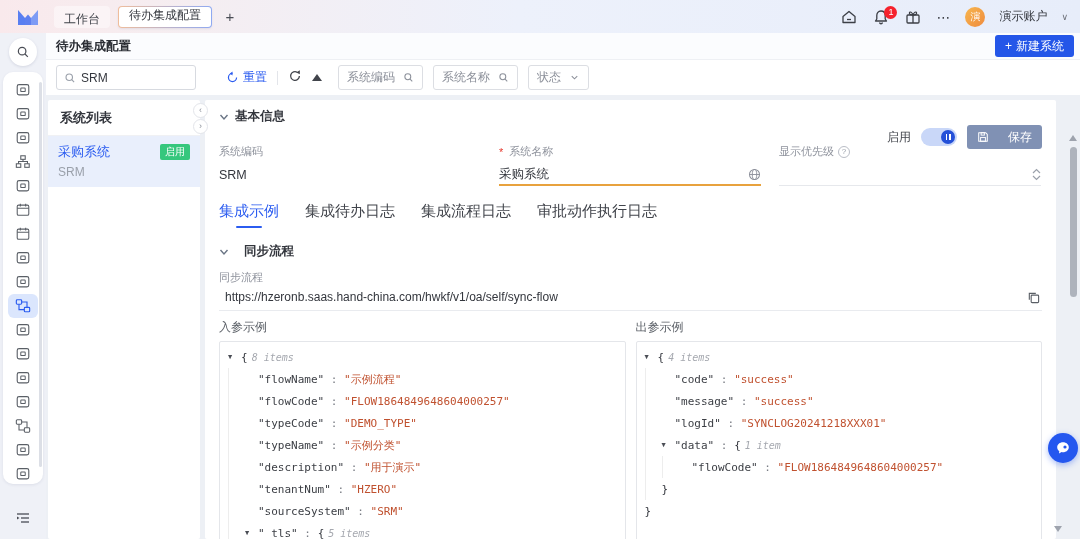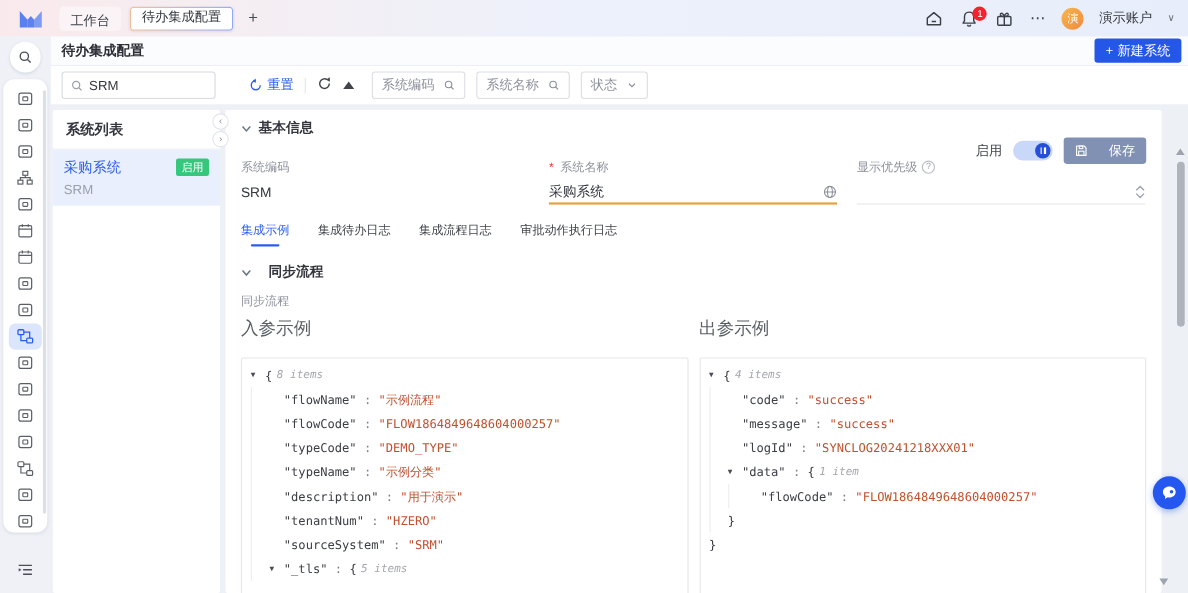--- a/index.html
+++ b/index.html
@@ -106,34 +106,34 @@
   .u-orange { border-bottom:2px solid #e8a23d; }
   .u-gray { border-bottom:1px solid #e6e8ec; }
   .f-suffix { margin-left:auto; color:#8c909a; }
   .f-suffix svg { width:13px; height:13px; display:block; }
   .help-circle { width:12px; height:12px; border-radius:50%; border:1px solid #b9bdc6; color:#9aa0aa;
     font-size:8px; line-height:10px; text-align:center; }
   .spinner { margin-left:auto; display:flex; flex-direction:column; gap:1px; color:#9aa0aa; }
   .spinner svg { width:9px; height:6px; display:block; cursor:pointer; }
 
   .tabs-row { display:flex; gap:26px; margin-top:16px; border-bottom:1px solid #fff; }
-  .d-tab { font-size:11px; color:#41444b; padding-bottom:7px; position:relative; cursor:pointer; }
+  .d-tab { font-size:15px; color:#41444b; padding-bottom:7px; position:relative; cursor:pointer; }
   .d-tab.active { color:#2b5cf0; }
   .d-tab.active::after { content:""; position:absolute; left:50%; transform:translateX(-50%); bottom:0; width:26px; height:2px; background:#2b5cf0; border-radius:1px; }
 
   .sync-head { margin-top:14px;gap:15px; }
   .api-field { margin-top:10px; }
   .api-value { margin-top:5px; display:flex; align-items:center; font-size:12px; color:#33363d;
     padding:0 2px 6px 6px; border-bottom:1px solid #e9ebef; }
   .copy-icon { margin-left:auto; color:#5a5f66; cursor:pointer; }
   .copy-icon svg { width:13px; height:13px; display:block; }
 
   .json-section { display:flex; gap:10px; margin-top:8px; }
   .json-block { flex:1; min-width:0; }
-  .json-label { font-size:16px; color:#5a5f66; margin-bottom:15px; }
+  .json-label { font-size:12px; color:#5a5f66; margin-bottom:5px; }
   .json-panel { border:1px solid #e4e6ea; border-radius:2px; background:#fff; height:236px; overflow:hidden;
     padding:4px 8px; font-family:"DejaVu Sans Mono","Liberation Mono",monospace; font-size:11px; }
   .json-row { height:22px; display:flex; align-items:center; white-space:pre; }
   .jguide { display:inline-block; width:17px; height:22px; border-left:1px solid #ededed; flex:0 0 17px; }
   .jarrow { width:13px; flex:0 0 13px; font-size:7px; color:#4a4d55; cursor:pointer; }
   .jarrow-sp { width:13px; flex:0 0 13px; }
   .jkey { color:#3b3e44; }
   .jcolon { color:#7a7d85; }
   .jbracket { color:#33363d; }
   .jmeta { color:#a5a8af; font-style:italic; font-size:10px; margin-left:4px; }
@@ -493,20 +493,29 @@
                   <polyline points="1.5,3 5,7 8.5,3" fill="none" stroke="currentColor" stroke-width="1.4"></polyline>
                 </svg>
               </span>
             <span>同步流程</span>
           </div>
 
           <div class="api-field">
             <div class="f-label">
                 <span>同步流程</span>
               </div>
+            <div class="api-value">
+              <span>https://hzeronb.saas.hand-china.com/hwkf/v1/oa/self/sync-flow</span>
+              <span class="copy-icon">
+                <svg viewBox="0 0 14 14">
+                    <rect x="4.5" y="4.5" width="8" height="8" rx="1" fill="none" stroke="currentColor" stroke-width="1.2"></rect>
+                    <path d="M9.5 2.5 H2.5 V9.5" fill="none" stroke="currentColor" stroke-width="1.2"></path>
+                  </svg>
+              </span>
+            </div>
           </div>
 
           <div class="json-section">
             <div class="json-block">
               <div class="json-label">入参示例</div>
               <div class="json-panel" id="req-json">
                   <div class="json-row"><span class="jarrow">▼</span><span class="jbracket">{</span><span class="jmeta">8 items</span></div>
                   <div class="json-row"><span class="jguide"></span><span class="jarrow-sp"></span><span class="jkey">"flowName"</span><span class="jcolon"> : </span><span class="jval">"示例流程"</span></div>
                   <div class="json-row"><span class="jguide"></span><span class="jarrow-sp"></span><span class="jkey">"flowCode"</span><span class="jcolon"> : </span><span class="jval">"FLOW1864849648604000257"</span></div>
                   <div class="json-row"><span class="jguide"></span><span class="jarrow-sp"></span><span class="jkey">"typeCode"</span><span class="jcolon"> : </span><span class="jval">"DEMO_TYPE"</span></div>

